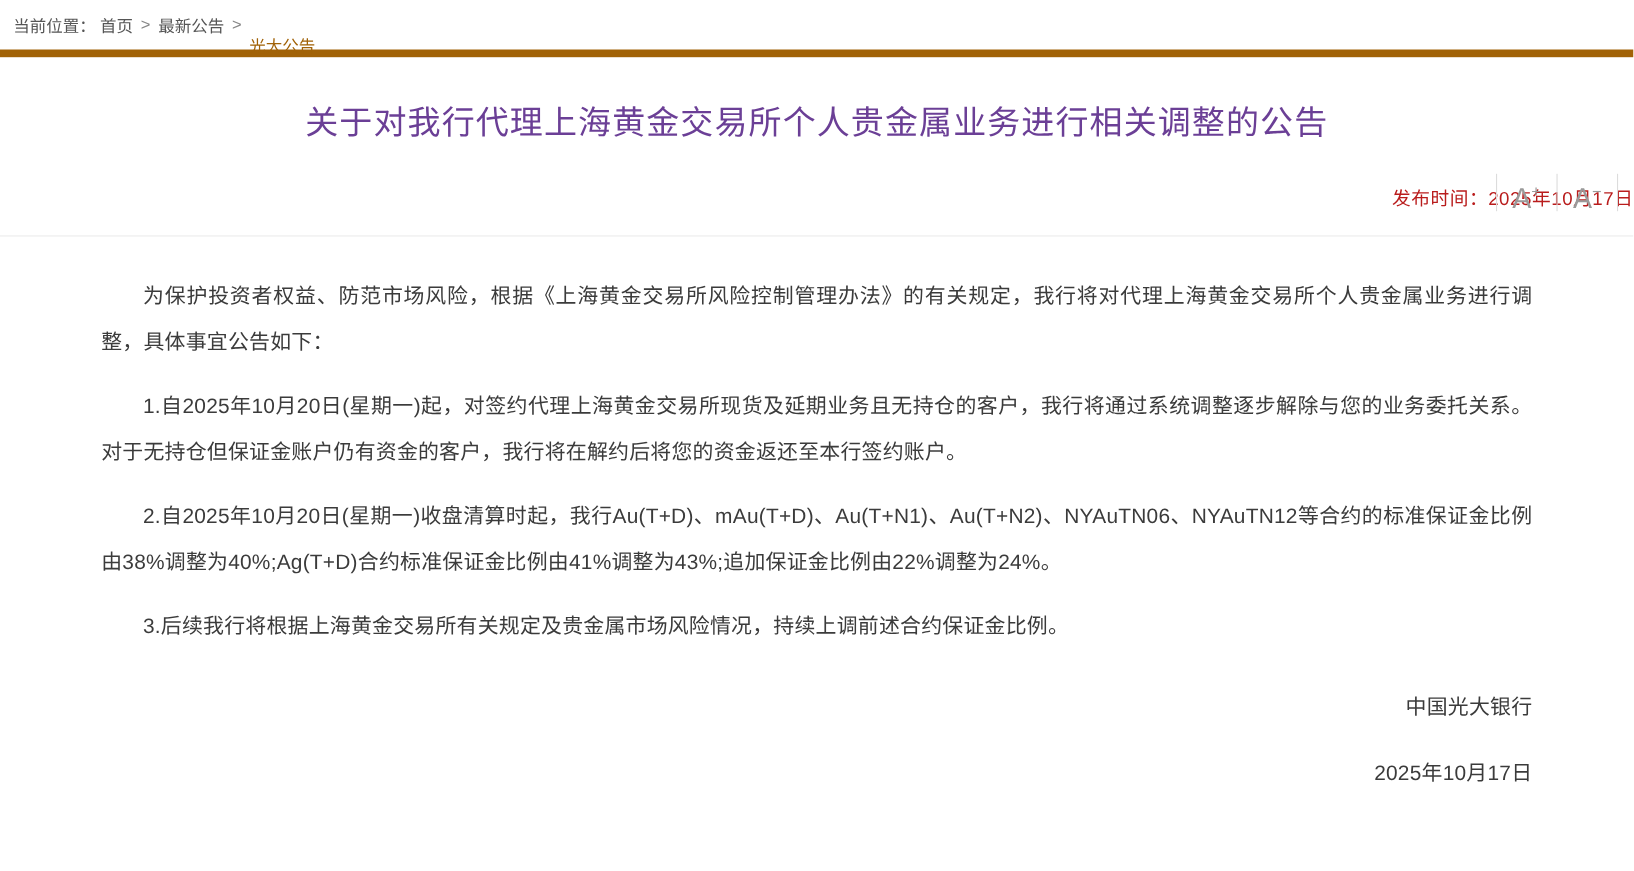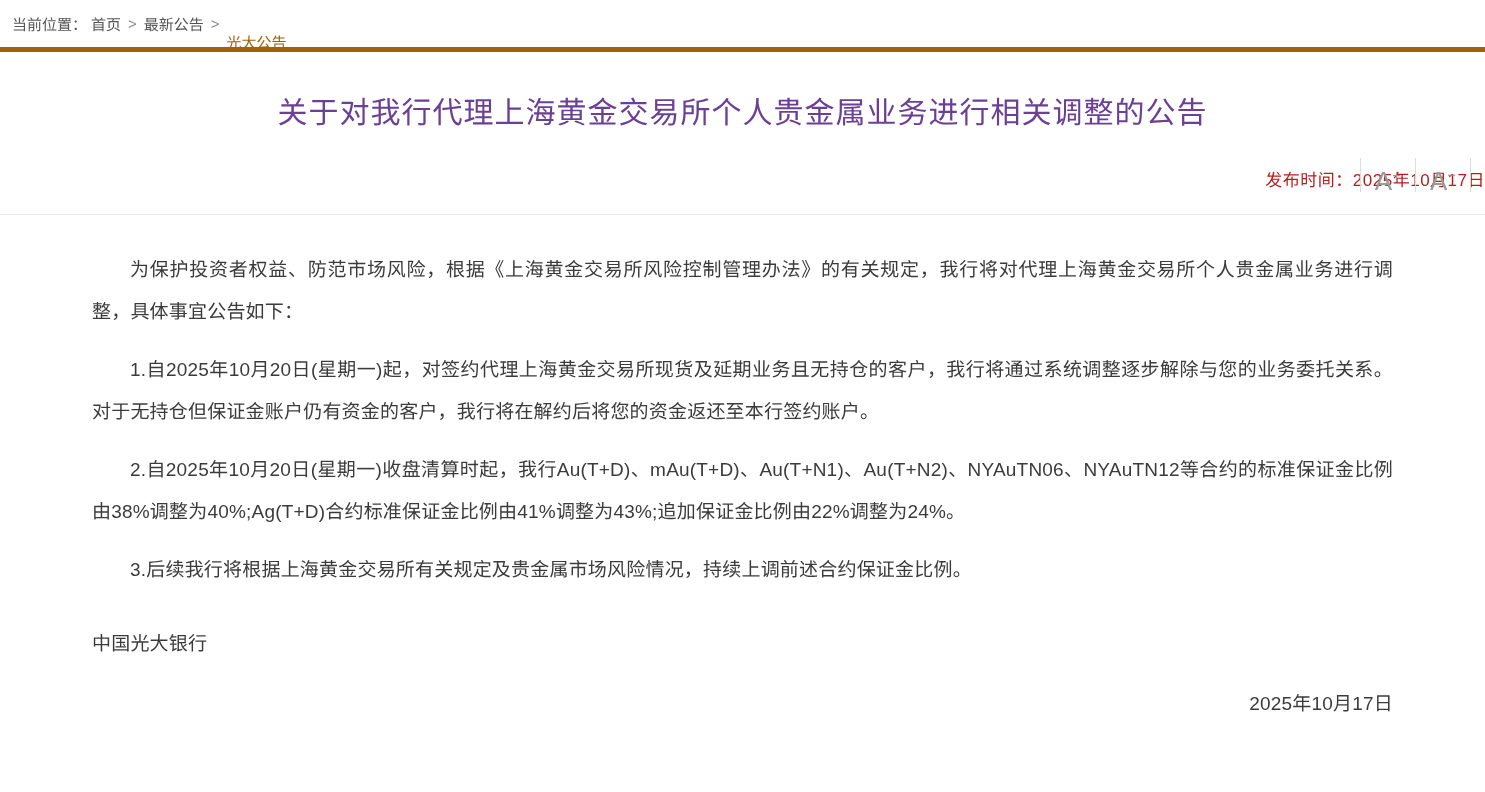--- a/index.html
+++ b/index.html
@@ -17,21 +17,21 @@
   }
 
   
   .breadcrumb {
     display: flex;
     align-items: center;
     height: 52px;
     padding: 0 0 0 12px;
     font-size: 15px;
     color: #555555;
-    border-bottom: 5px solid #a16207;
+    border-bottom: 7px solid #a16207;
     box-sizing: border-box;
   }
   .breadcrumb .bc-label {
     color: #555555;
     margin-right: 4px;
   }
   .breadcrumb .bc-link {
     color: #555555;
     text-decoration: none;
     cursor: pointer;
@@ -103,20 +103,21 @@
     color: #3b3b3b;
     letter-spacing: 0.2px;
   }
   .article p {
     margin: 0 0 16px 0;
     text-indent: 2em;
     text-align: justify;
   }
   .article p.sign {
     text-indent: 0;
+    text-align: right;
     margin-top: 32px;
     margin-bottom: 10px;
   }
   .article p.sign-date {
     text-indent: 0;
     text-align: right;
     margin-top: 18px;
   }
 </style>
 </head>

